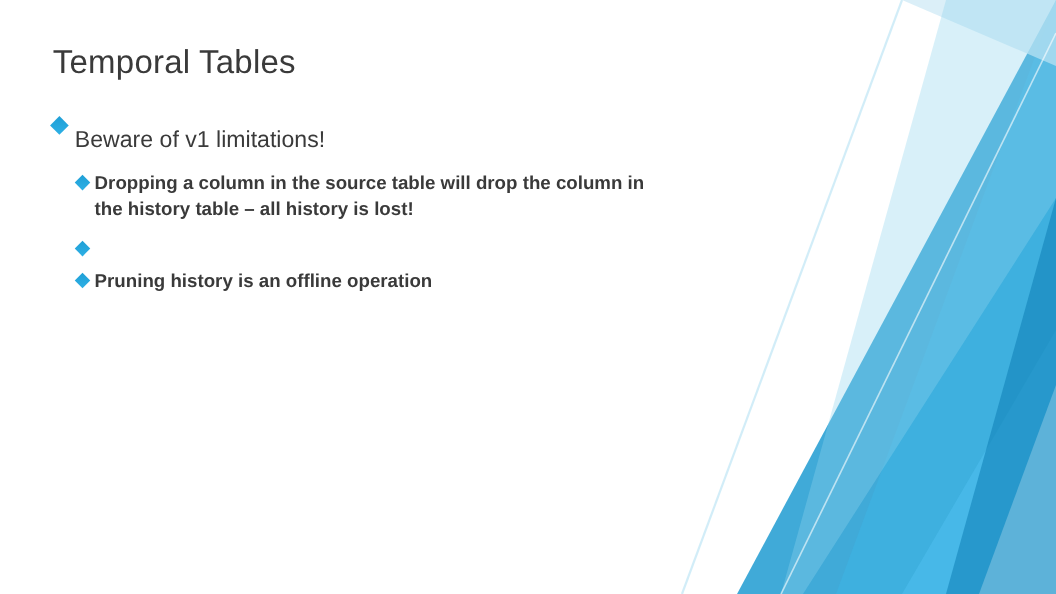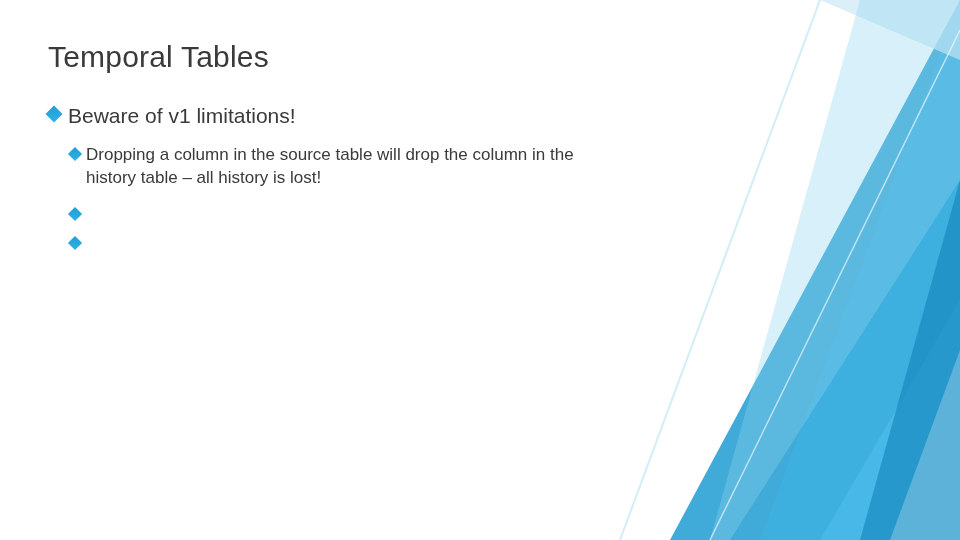--- a/index.html
+++ b/index.html
@@ -1,22 +1,22 @@
 <!DOCTYPE html>
 <html><head>
 <meta charset="utf-8">
 <style>
   * { margin: 0; padding: 0; box-sizing: border-box; }
   html, body { width: 960px; height: 540px; overflow: hidden; font-family: "Segoe UI", "Trebuchet MS", Arial, sans-serif; background: #fff; color: #3a3a3a; }
   .slide { position: relative; width: 960px; height: 427px; }
   .content { position: absolute; left: 48px; top: 40px; right: 260px; }
   .title { font-size: 30px; font-weight: 400; color: #3a3a3a; margin-bottom: 28px; letter-spacing: 0.2px; }
   .bullet1 { display: flex; align-items: flex-start; font-size: 21px; margin-bottom: 14px; }
-  .bullet1 .txt { line-height: 1.35; }
-  .bullet2 { display: flex; align-items: flex-start; font-size: 17px; margin: 0 0 14px 22px; max-width: 540px; }
+  .bullet1 .txt { line-height: 1.35; margin-top: 12px; }
+  .bullet2 { display: flex; align-items: flex-start; font-size: 17px; margin: 0 0 14px 22px; max-width: 540px; font-weight: bold; }
   .bullet2 .txt { line-height: 1.35; }
   .dia { flex: 0 0 auto; width: 12px; height: 12px; margin-top: 6px; margin-right: 8px; transform: rotate(45deg); background: linear-gradient(135deg, #1f9fd6 0%, #2eb0e5 100%); }
   .bullet2 .dia { width: 10px; height: 10px; margin-top: 5px; margin-right: 6px; }
   .deco { position: absolute; right: 0; top: 0; width: 400px; height: 540px; pointer-events: none; }
 </style>
 </head>
 <body>
 
 <div class="slide">
 
@@ -32,20 +32,21 @@
       <span class="dia"></span>
       <span class="txt">Dropping a column in the source table will drop the column in the history table – all history is lost!</span>
     </div>
 
     <div class="bullet2">
       <span class="dia"></span>
     </div>
 
     <div class="bullet2">
       <span class="dia"></span>
+      <span class="txt">Pruning history is an offline operation</span>
     </div>
   </div>
 
   <svg class="deco" viewBox="0 0 400 540" preserveAspectRatio="none">
 
     <polygon points="400,0 400,540 110,540" fill="#1e9bd1" fill-opacity="0.85"></polygon>
     <polygon points="400,0 400,540 200,540" fill="#3db1e2" fill-opacity="0.75"></polygon>
     <polygon points="400,0 400,300 260,540 400,540" fill="#4ec0ee" fill-opacity="0.55"></polygon>
     <polygon points="260,0 400,0 400,60" fill="#cfe9f5" fill-opacity="0.75"></polygon>
     <polygon points="300,0 400,0 400,180 170,540 150,540" fill="#8fd4ef" fill-opacity="0.35"></polygon>

